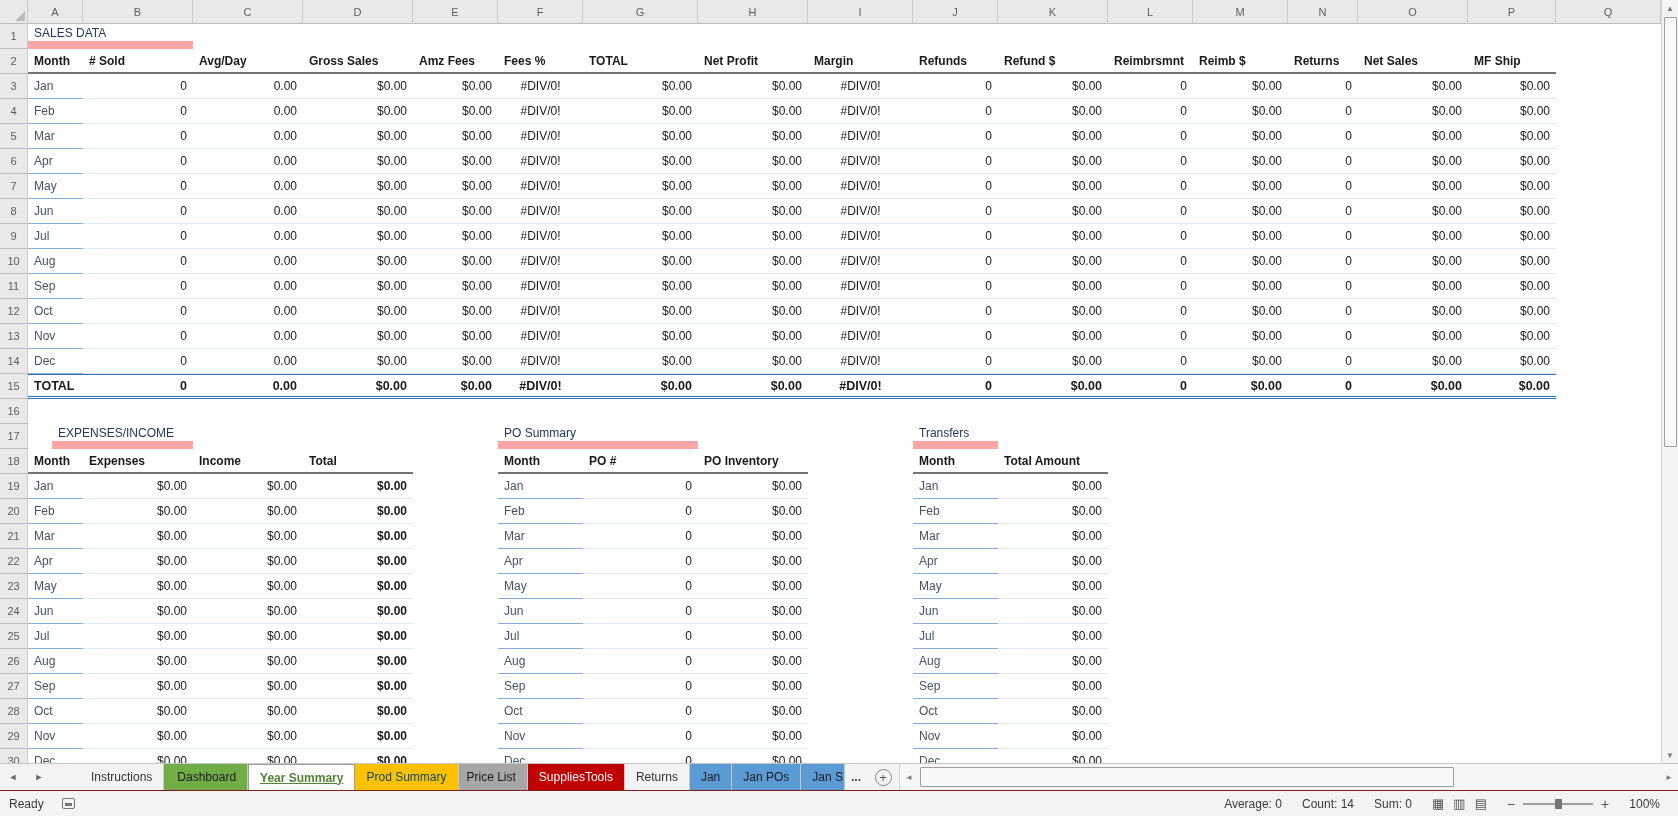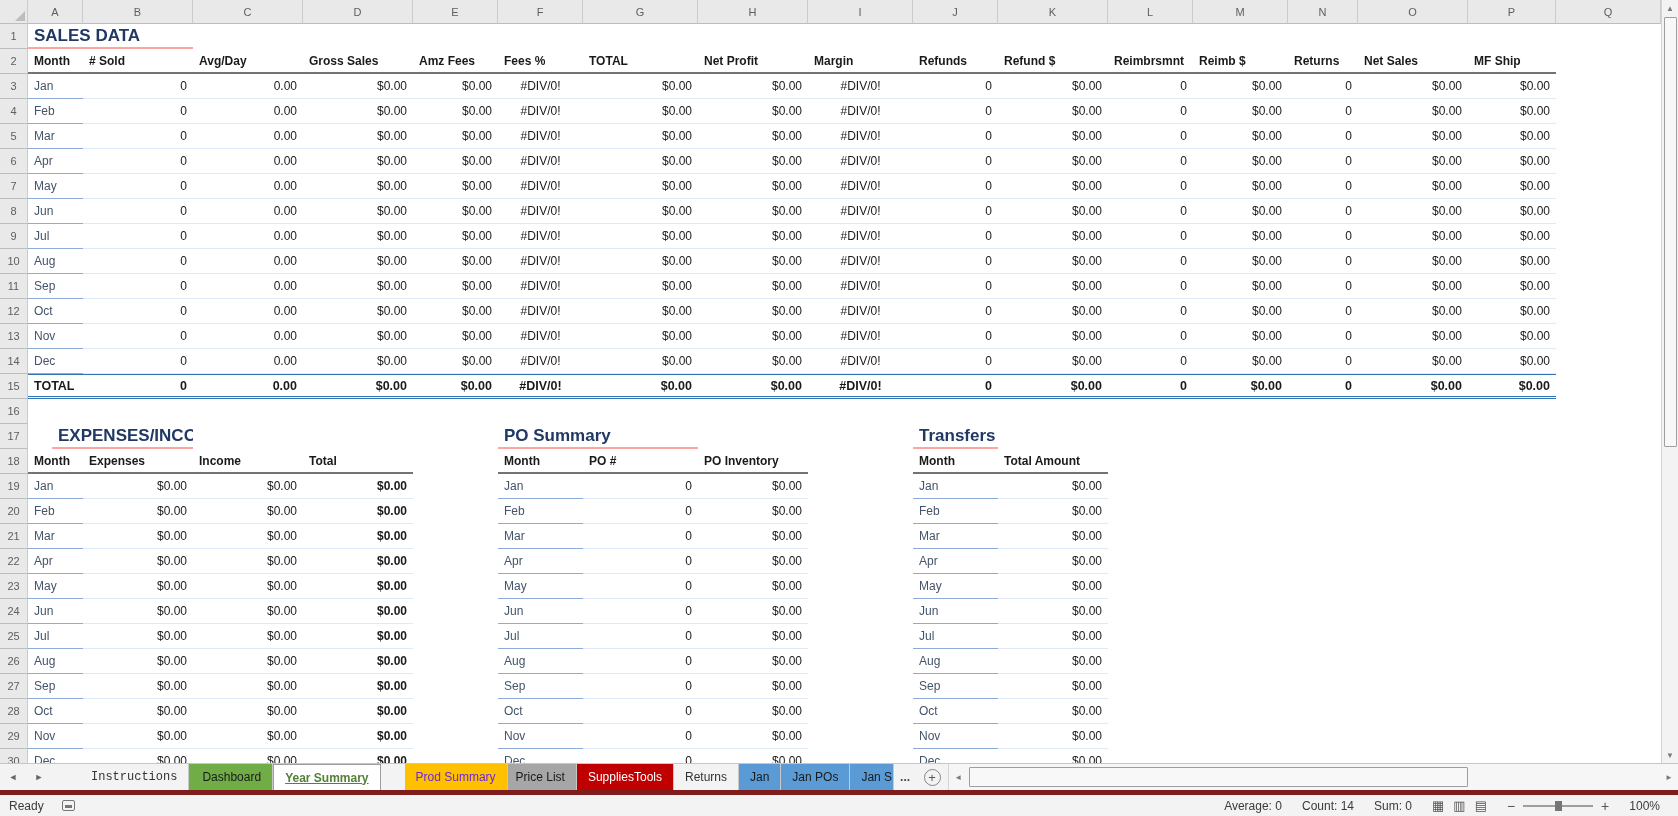--- a/index.html
+++ b/index.html
@@ -18,21 +18,21 @@
   .corner::after { content:""; position:absolute; right:2px; bottom:2px; width:0; height:0;
                    border-left:10px solid transparent; border-bottom:10px solid #BDBDBD; }
   .c { font-size:12px; color:#1A1A1A; display:flex; align-items:center; padding:0 6px;
        white-space:nowrap; overflow:hidden; background:#fff; }
   .num { justify-content:flex-end; }
   .err { justify-content:center; }
   .month { color:#44546A; }
   .mb { border-bottom:1px solid #8EAADB; }
   .lb { border-bottom:1px solid #DEEAF6; }
   .thead { font-weight:bold; border-bottom:2px solid #737373; }
-  .title { font-weight:bold; color:#1F3864; font-size:17px; border-bottom:2px solid #fca5a5; }
+  .title { font-weight:normal; color:#1F3864; font-size:12px; border-bottom:8px solid #fca5a5; }
   .total { font-weight:bold; font-size:12.5px; border-top:1px solid #2E75B6;
            border-bottom:3px double #2E75B6; }
   .bold { font-weight:bold; }
 
   
   #vscroll { width:17px; background:#F3F3F3; border-left:1px solid #D4D4D4;
              display:flex; flex-direction:column; align-items:center; }
   .varrow { height:16px; width:100%; display:flex; align-items:center; justify-content:center;
             font-size:8px; color:#7A7A7A; }
   .vthumb { width:13px; height:430px; margin-top:1px; background:#F8F8F8;
@@ -57,21 +57,21 @@
                  color:#555; font-size:13px; line-height:15px; text-align:center; display:block; }
   #hscroll { flex:1; display:flex; align-items:stretch; background:#F6F6F6;
              border-left:1px solid #D4D4D4; }
   .harrow { width:18px; display:flex; align-items:center; justify-content:center;
             font-size:8px; color:#7A7A7A; }
   .htrack { flex:1; position:relative; }
   .hthumb { position:absolute; left:2px; top:3px; bottom:3px; width:72%;
             background:#F8F8F8; border:1px solid #9E9E9E; border-radius:1px; }
 
   
-  #statusbar { height:26px; background:#F3F3F3; border-top:5px solid #7f1d1d; display:flex;
+  #statusbar { height:26px; background:#F3F3F3; border-top:1px solid #7f1d1d; display:flex;
                align-items:center; justify-content:space-between; font-size:12px; color:#3B3B3B;
                padding:0 18px 0 9px; }
   .sb-left { display:flex; align-items:center; gap:18px; }
   .macro-icon { width:13px; height:11px; border:1px solid #767676; border-radius:2px;
                 position:relative; display:inline-block; }
   .macro-icon::after { content:""; position:absolute; left:2px; right:2px; bottom:2px;
                        height:3px; background:#767676; }
   .sb-right { display:flex; align-items:center; gap:20px; }
   .view-icons { display:flex; gap:9px; font-size:13px; color:#555; }
   .zoomwrap { display:flex; align-items:center; gap:8px; }
@@ -646,24 +646,24 @@
       <div class="varrow">▲</div>
       <div class="vthumb"></div>
       <div class="varrow bottom">▼</div>
     </div>
   </div>
 
   <div id="tabbar">
     <div class="tabnav">◄</div>
     <div class="tabnav">►</div>
     <div id="tabs">
-        <div class="tab" style="color: rgb(51, 51, 51); font-family: Liberation Mono, monospace;">Instructions</div>
+        <div class="tab" style="color: rgb(51, 51, 51);">Instructions</div>
         <div class="tab" style="background: rgb(112, 173, 71); color: rgb(26, 26, 26); padding-left: 13px;">Dashboard</div>
         <div class="tab active" style="background: rgb(255, 255, 255); color: rgb(83, 129, 53);">Year Summary</div>
-        <div class="tab" style="background: rgb(255, 192, 0); color: #6d28d9; margin-left: 24px;">Prod Summary</div>
+        <div class="tab" style="background: rgb(255, 192, 0); color: #0c4a6e;">Prod Summary</div>
         <div class="tab" style="background: rgb(166, 166, 166); color: rgb(26, 26, 26); padding-left: 8px;">Price List</div>
         <div class="tab" style="background: rgb(192, 0, 0); color: rgb(255, 255, 255);">SuppliesTools</div>
         <div class="tab" style="color: rgb(51, 51, 51);">Returns</div>
         <div class="tab" style="background: rgb(91, 155, 213); color: rgb(26, 26, 26);">Jan</div>
         <div class="tab" style="background: rgb(91, 155, 213); color: rgb(26, 26, 26);">Jan POs</div>
         <div class="tab trunc" style="background: rgb(91, 155, 213); color: rgb(26, 26, 26);">Jan S</div>
       </div>
     <div class="tab-more">...</div>
     <div class="tab-add">
       <span class="plus-circle">+</span>

